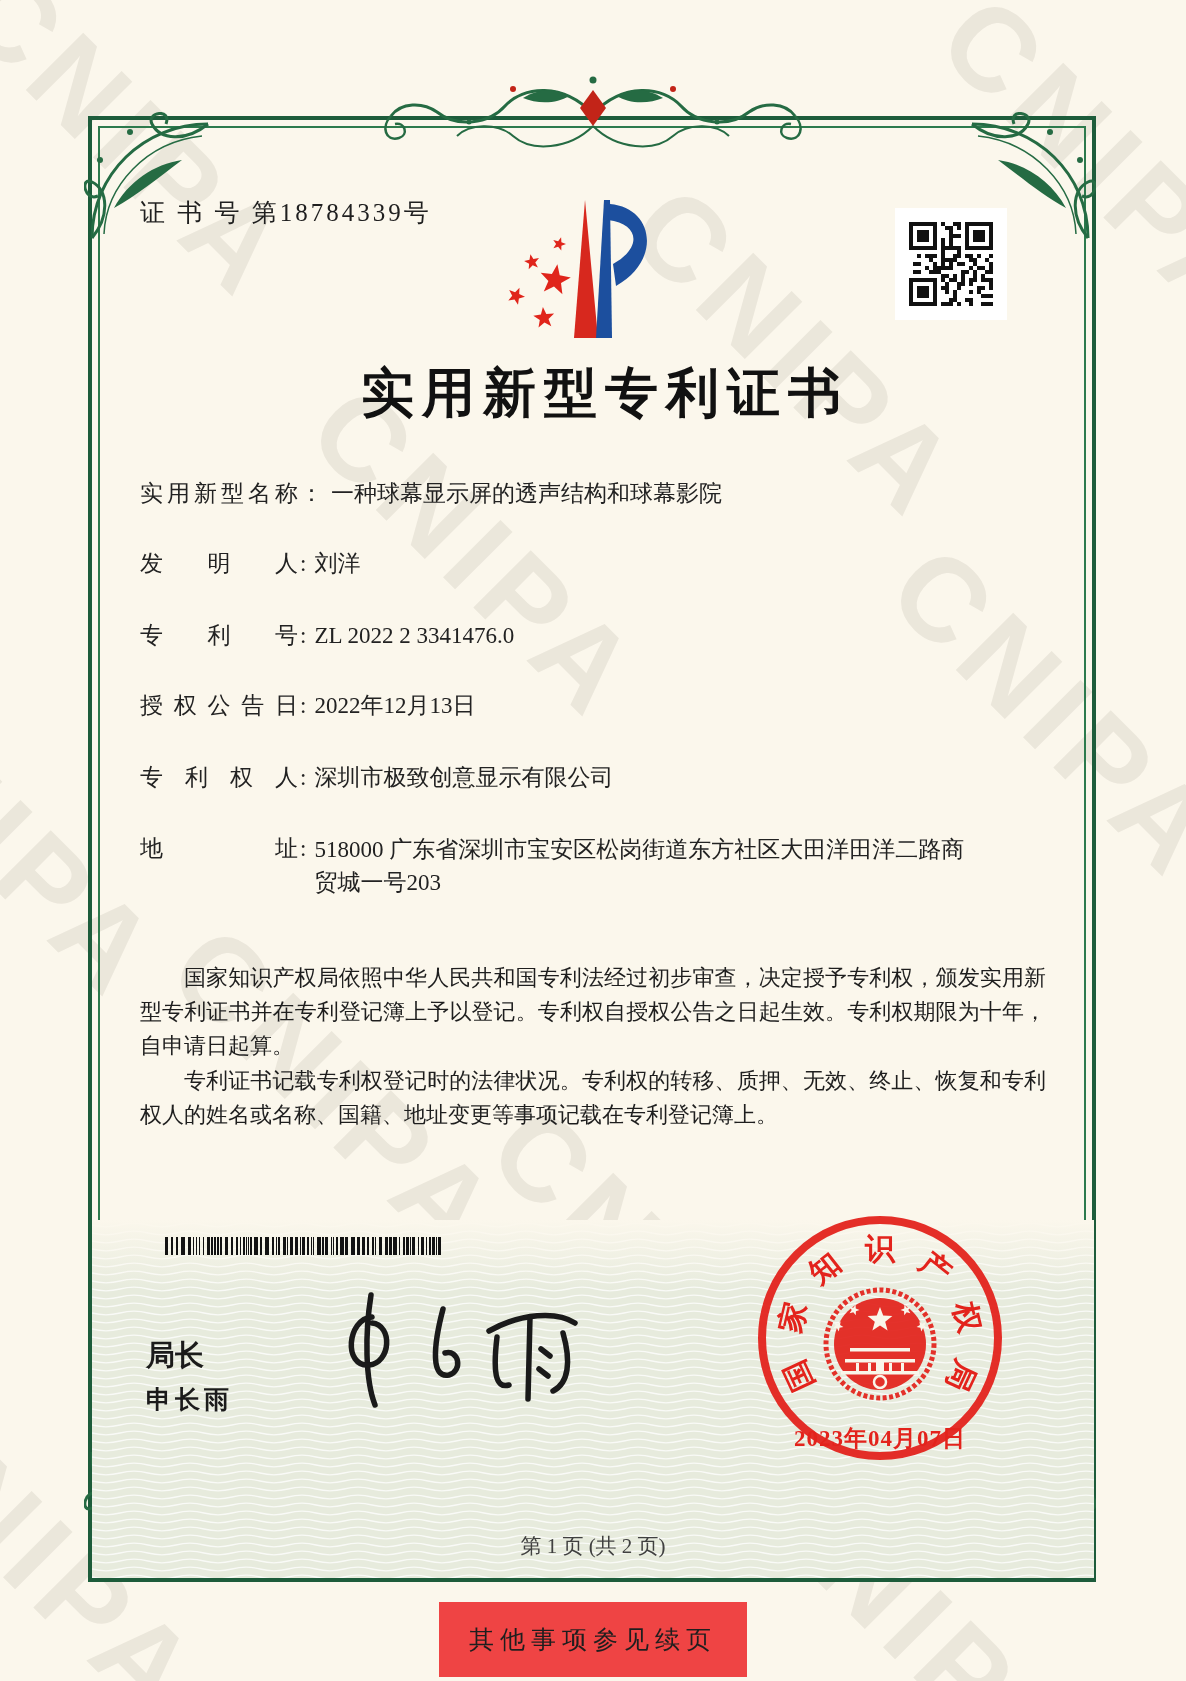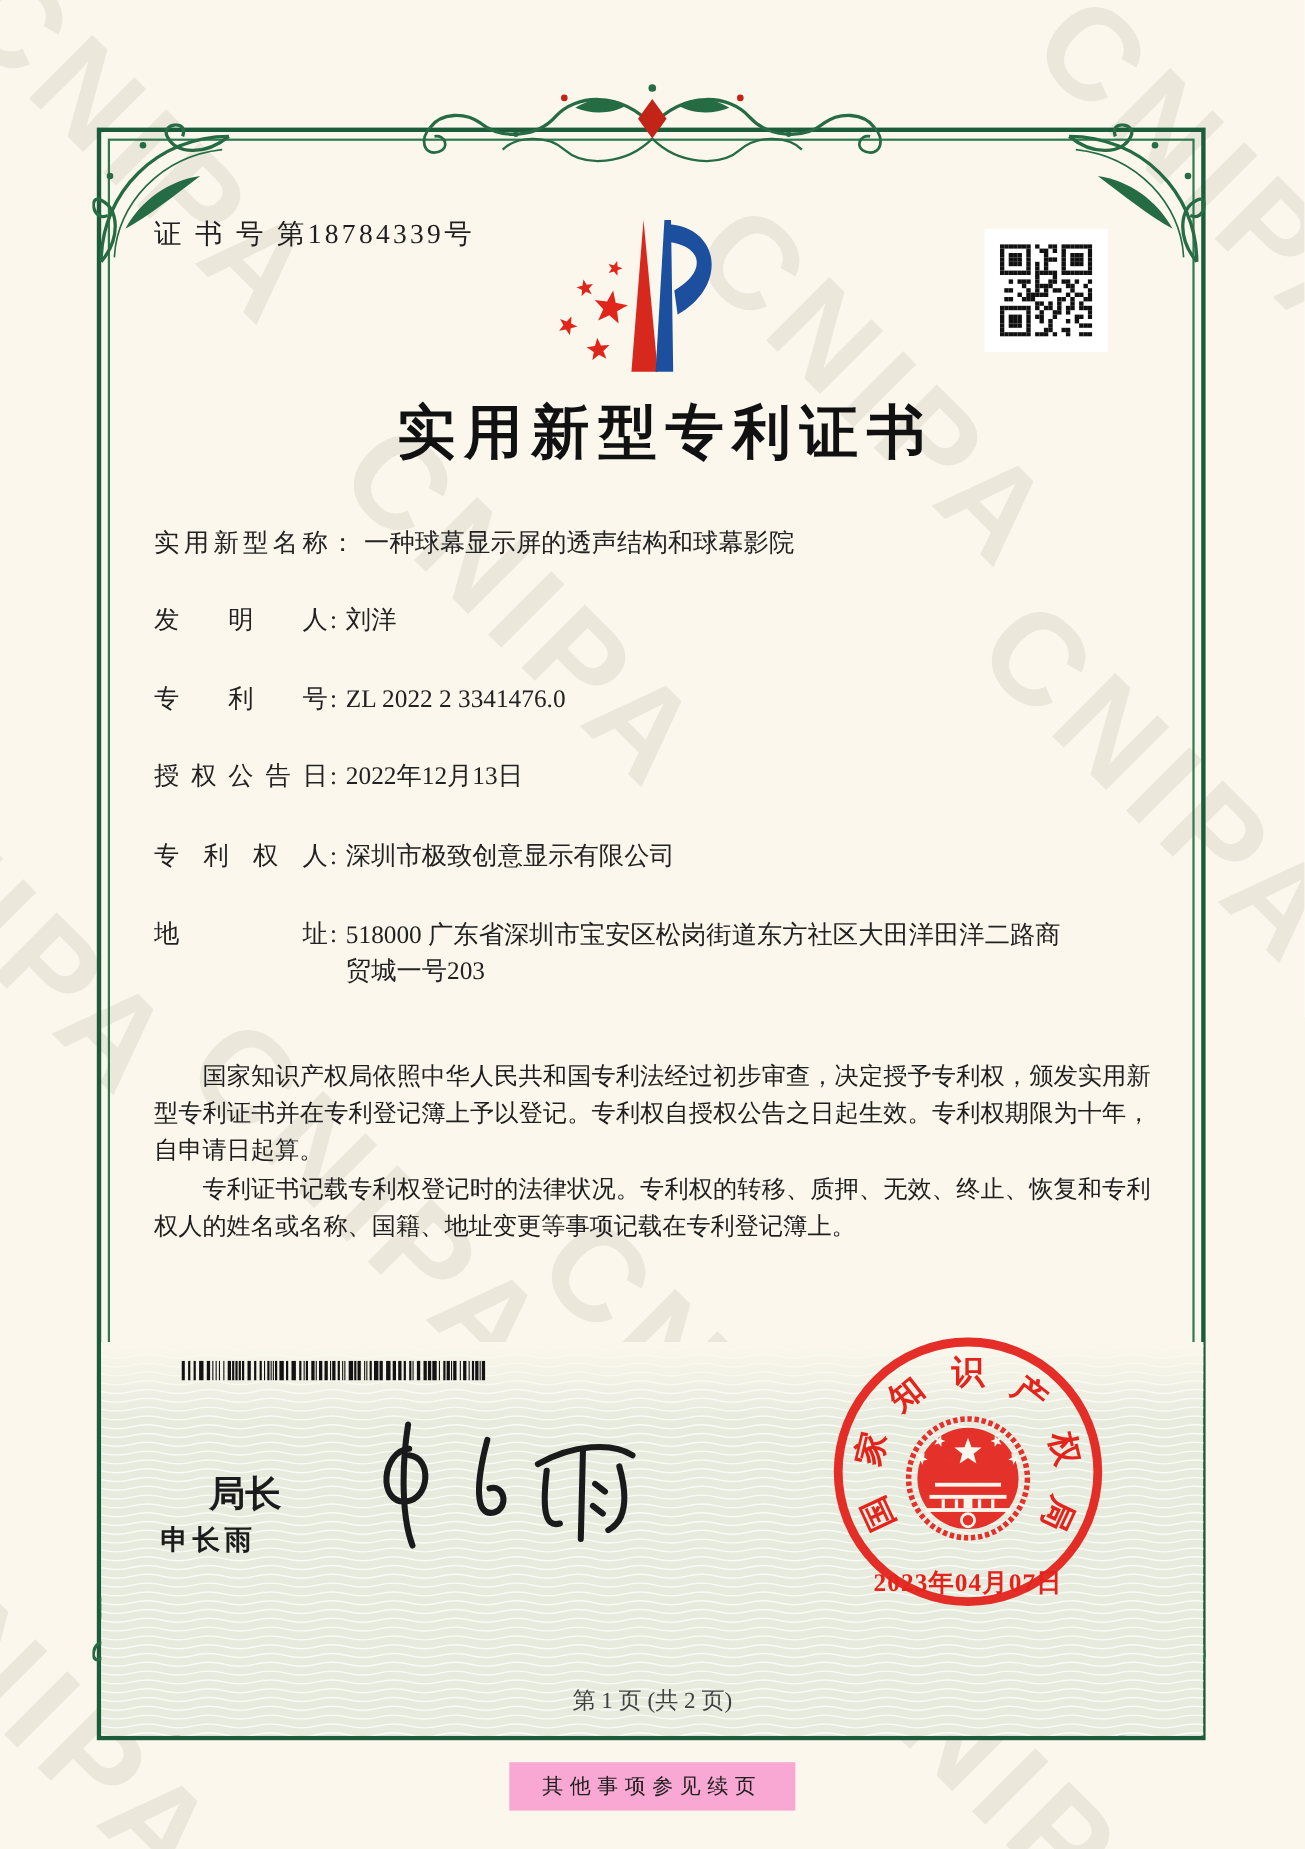--- a/index.html
+++ b/index.html
@@ -32,28 +32,28 @@
   .lbl2{display:inline-block;width:146px;text-align:justify;text-align-last:justify;vertical-align:top;}
   
   .para{position:absolute;left:140px;width:906px;font-size:22px;line-height:34px;
       text-align:justify;text-indent:2em;color:#1e1e1e;margin:0;}
   
   .waves{position:absolute;left:92px;top:1220px;}
   .wave-fade{position:absolute;left:92px;top:1220px;width:1002px;height:70px;
       background:linear-gradient(#fbf7ec,rgba(251,247,236,0));}
   .barcode{position:absolute;left:165px;top:1237px;line-height:0;}
   .signer-title{position:absolute;left:146px;top:1336px;font-family:"Liberation Sans","DejaVu Sans",sans-serif;
-      font-weight:bold;font-size:33px;color:#1b1b1b;margin-left:44px;}
+      font-weight:bold;font-size:29px;color:#1b1b1b;}
   .signer-name{position:absolute;left:146px;top:1383px;font-family:"Liberation Sans","DejaVu Sans",sans-serif;
       font-weight:bold;font-size:25px;letter-spacing:4px;color:#1b1b1b;text-align:center;}
   .sig{position:absolute;left:325px;top:1285px;}
   .seal{position:absolute;left:750px;top:1208px;}
   .page-num{position:absolute;left:0;top:1532px;width:100%;text-align:center;font-size:21px;color:#404040;}
   .cont-note{position:absolute;left:50%;top:1602px;transform:translateX(-50%);
-      background:#f9a8d4;padding:9px 30px;font-size:19px;letter-spacing:6px;color:#1e1e1e;white-space:nowrap;}
+      background:#ef4444;padding:21px 30px;font-size:25px;letter-spacing:6px;color:#1e1e1e;white-space:nowrap;}
 </style>
 </head>
 <body>
 
 <div class="page">
 
   <div id="wm-layer">
       <div class="wm" style="left: 30px; top: -60px;">CNIPA</div>
       <div class="wm" style="left: 700px; top: 160px;">CNIPA</div>
       <div class="wm" style="left: 1010px; top: -30px;">CNIPA</div>

